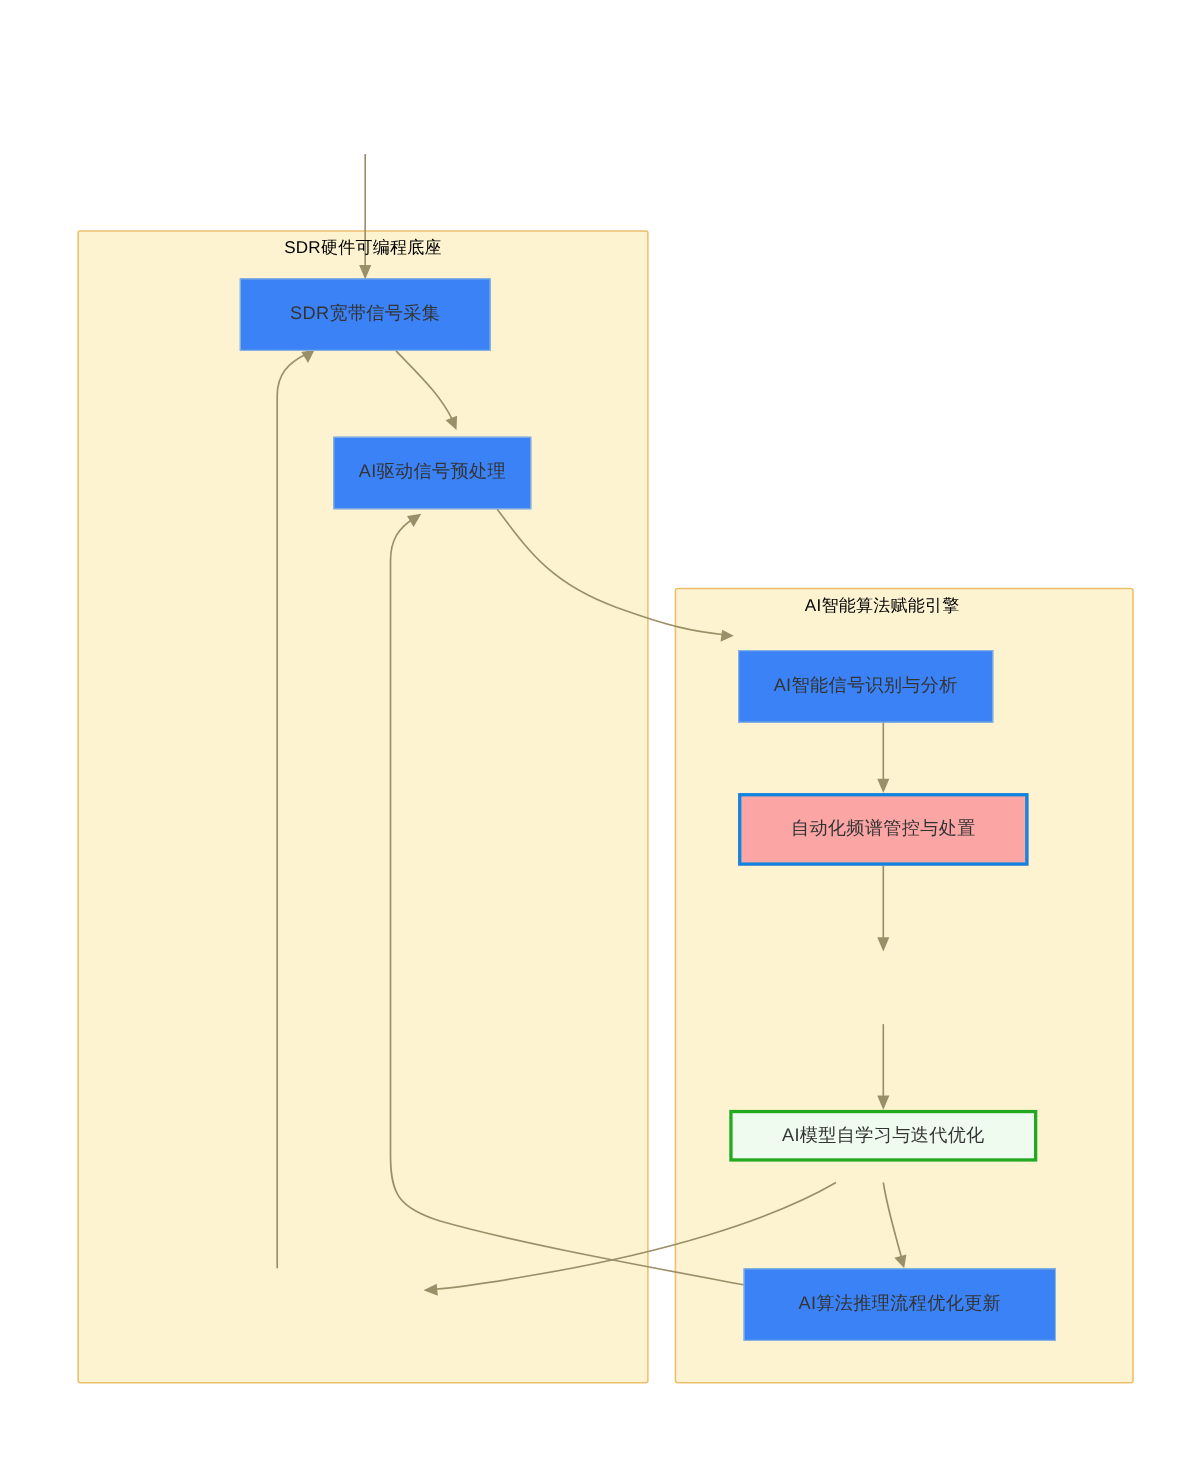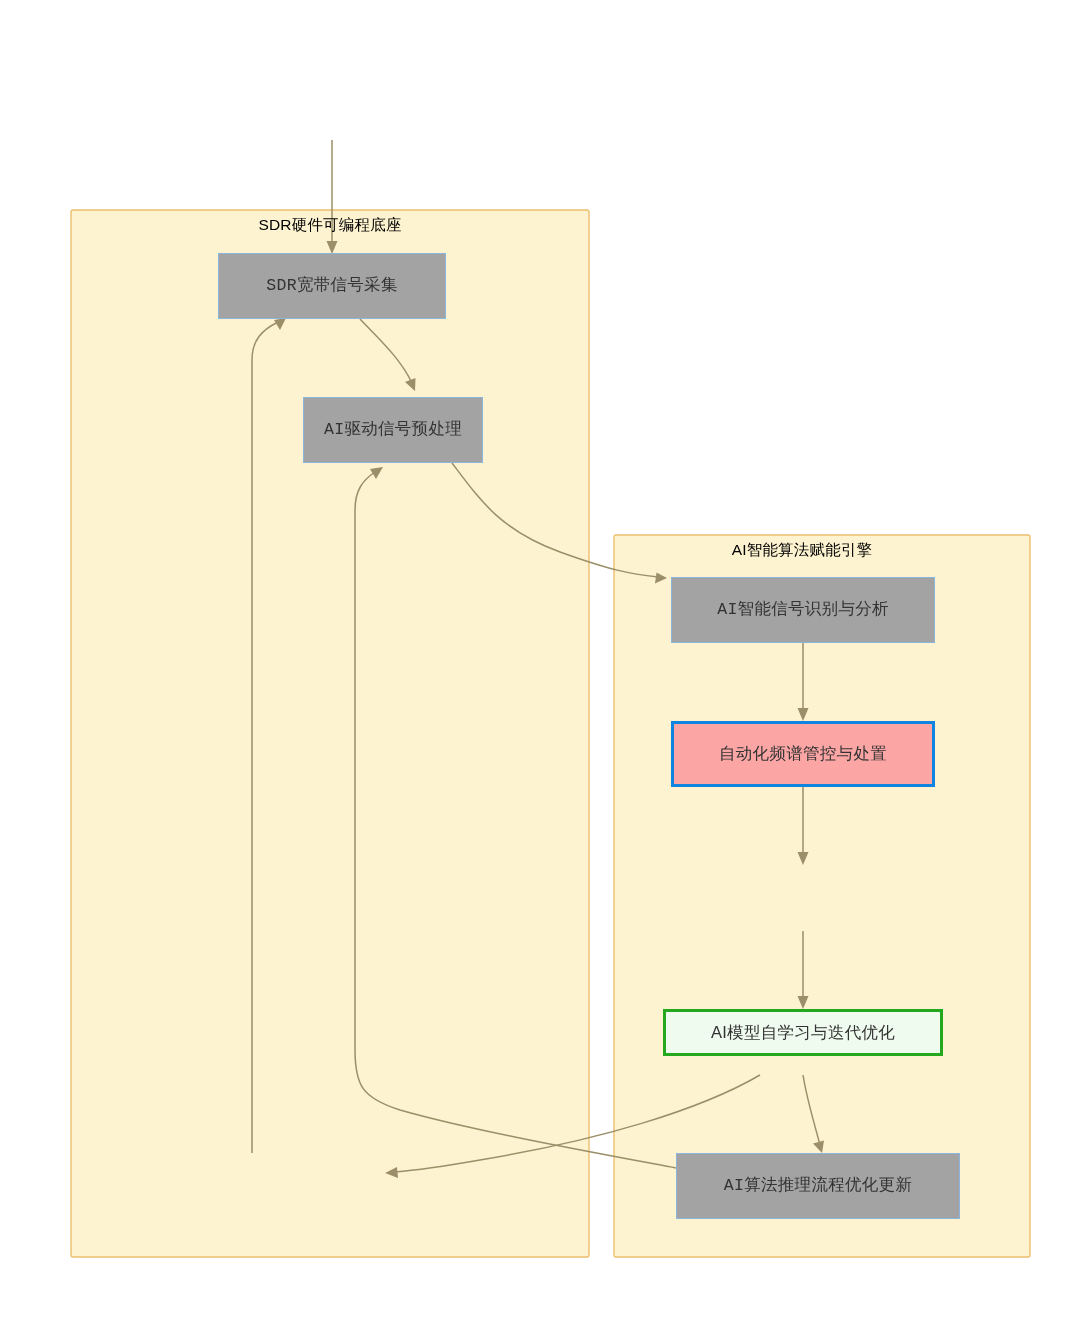--- a/index.html
+++ b/index.html
@@ -46,23 +46,22 @@
     display: flex;
     align-items: center;
     justify-content: center;
     font-size: 16.5px;
     color: #333333;
     text-align: center;
     letter-spacing: 0.3px;
     line-height: 1.2;
   }
   .node.plain {
-    background: #a3a3a3;
+    background: #3b82f6;
     border: 1.3px solid #8cb4dd;
-    font-family: Liberation Mono, monospace;
   }
   .node.start {
     background: #f4f7fd;
     border: 3px solid #2b2bd4;
   }
   .node.hl-blue {
     background: #fca5a5;
     border: 3px solid #1184e0;
   }
   .node.hl-green {
@@ -143,21 +142,21 @@
   </svg>
 
   <div class="cluster-label" style="left:330px; top:215px;">SDR硬件可编程底座</div>
   <div class="cluster-label" style="left:802px; top:540px;">AI智能算法赋能引擎</div>
 
 
   <div class="node plain" style="left:218px; top:253px; width:228px; height:66px;">SDR宽带信号采集</div>
 
   <div class="node plain" style="left:303px; top:397px; width:180px; height:66px;">AI驱动信号预处理</div>
 
-  <div class="node plain" style="left:671px; top:577px; width:264px; height:66px;">AI智能信号识别与分析</div>
+  <div class="node plain" style="left:671px; top:591px; width:232px; height:66px;">AI智能信号识别与分析</div>
 
   <div class="node hl-blue" style="left:671px; top:721px; width:264px; height:66px;">自动化频谱管控与处置</div>
 
 
   <div class="node hl-green" style="left:663px; top:1009px; width:280px; height:47px;">AI模型自学习与迭代优化</div>
 
 
   <div class="node plain" style="left:676px; top:1153px; width:284px; height:66px;">AI算法推理流程优化更新</div>
 
 </div>

